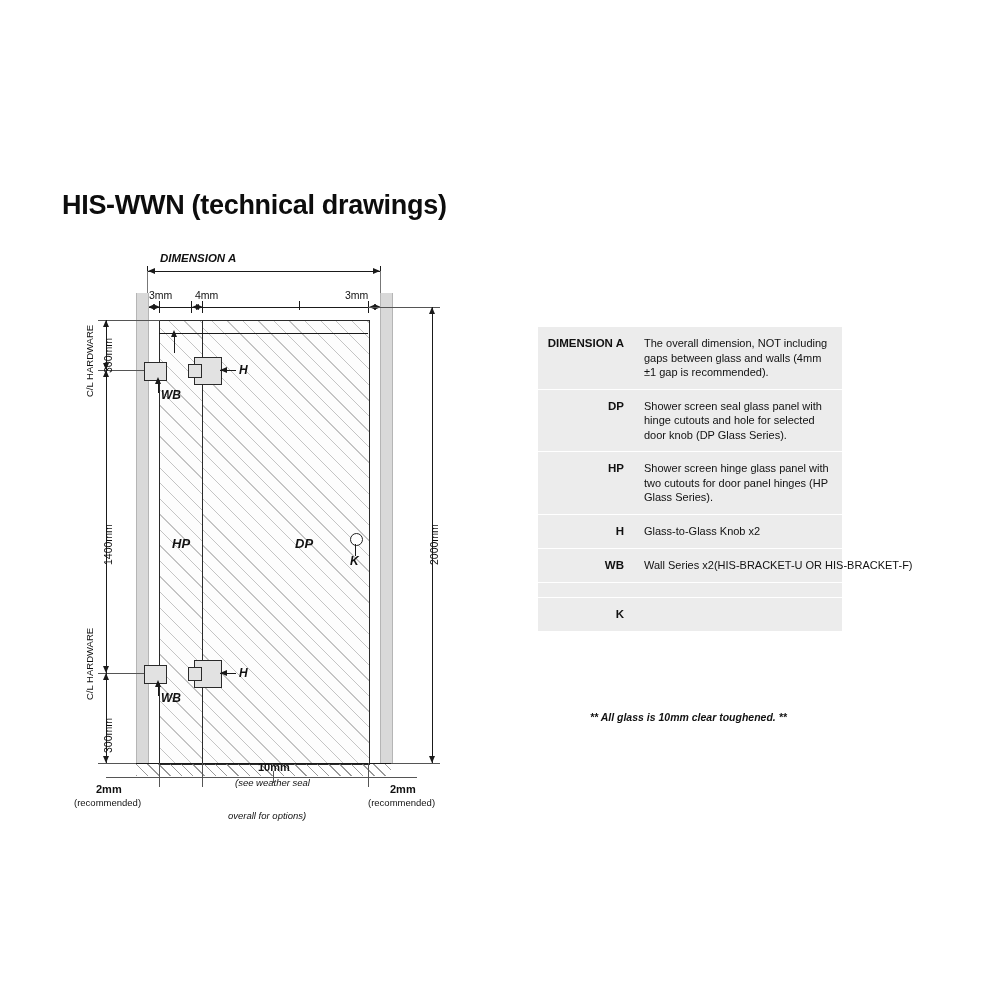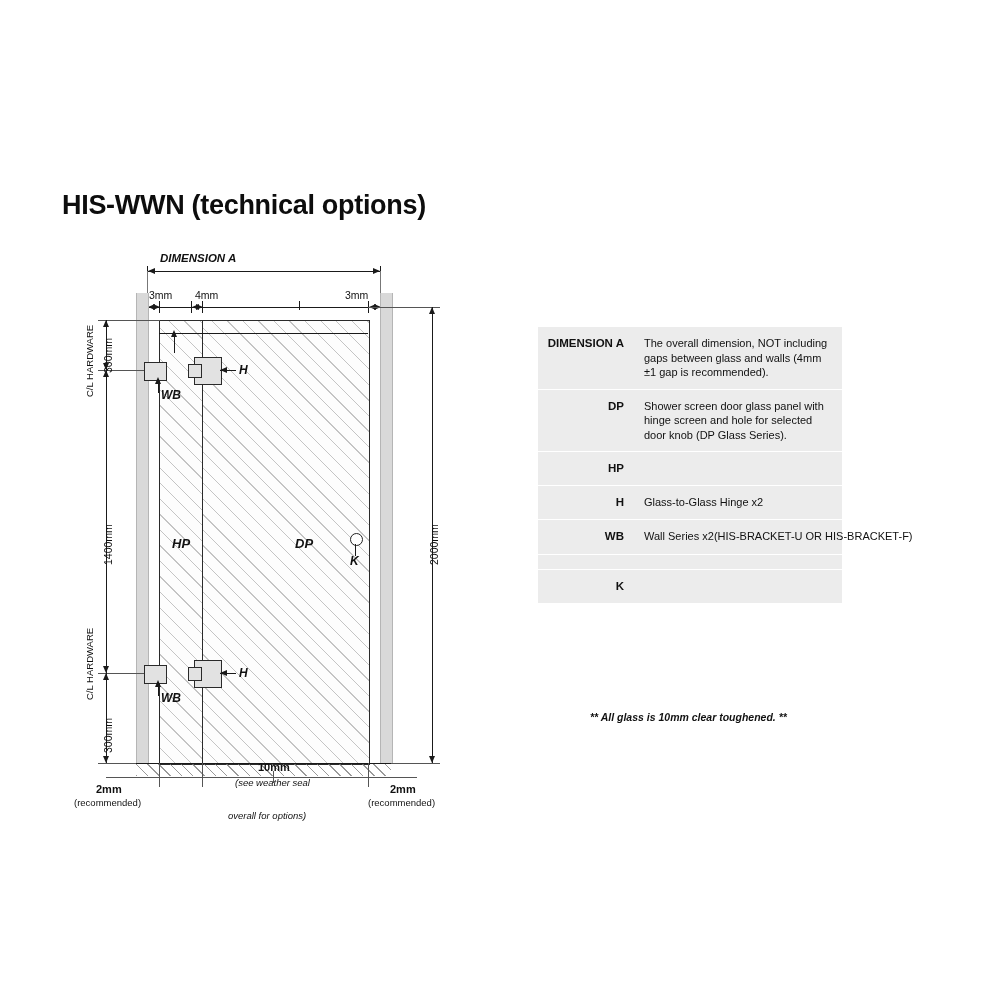--- a/index.html
+++ b/index.html
@@ -161,21 +161,21 @@
     font-size: 10.5px;
     font-style: italic;
     font-weight: bold;
     color: #111;
     white-space: nowrap;
   }
 </style>
 </head>
 <body>
 
-<div id="page-title">HIS-WWN (technical options)</div>
+<div id="page-title">HIS-WWN (technical drawings)</div>
 
 <div id="drawing">
 
   <div class="txt ital" style="left:100px; top:7px; font-size:11.5px;">DIMENSION A</div>
   <div class="hline" style="left:87px; top:26px; width:233px;"></div>
   <div class="vline" style="left:87px; top:21px; height:10px;"></div>
   <div class="vline" style="left:320px; top:21px; height:10px;"></div>
   <div class="ar ar-l" style="left:88px; top:22.5px;"></div>
   <div class="ar ar-r" style="left:313px; top:22.5px;"></div>
 
@@ -302,28 +302,29 @@
 </div>
 
 <div id="legend">
 
   <div class="lrow">
     <div class="lkey">DIMENSION A</div>
     <div class="lval">The overall dimension, NOT including gaps between glass and walls (4mm ±1 gap is recommended).</div>
   </div>
   <div class="lrow">
     <div class="lkey">DP</div>
-    <div class="lval">Shower screen door glass panel with hinge screen and hole for selected door knob (DP Glass Series).</div>
+    <div class="lval">Shower screen seal glass panel with hinge cutouts and hole for selected door knob (DP Glass Series).</div>
   </div>
   <div class="lrow">
     <div class="lkey">HP</div>
+    <div class="lval">Shower screen hinge glass panel with two cutouts for door panel hinges (HP Glass Series).</div>
   </div>
   <div class="lrow">
     <div class="lkey">H</div>
-    <div class="lval">Glass-to-Glass Hinge x2</div>
+    <div class="lval">Glass-to-Glass Knob x2</div>
   </div>
   <div class="lrow">
     <div class="lkey">WB</div>
     <div class="lval wide">Wall Series x2(HIS-BRACKET-U OR HIS-BRACKET-F)</div>
   </div>
   <div class="lrow blank">
     <div class="lkey"></div>
     <div class="lval"></div>
   </div>
   <div class="lrow">

